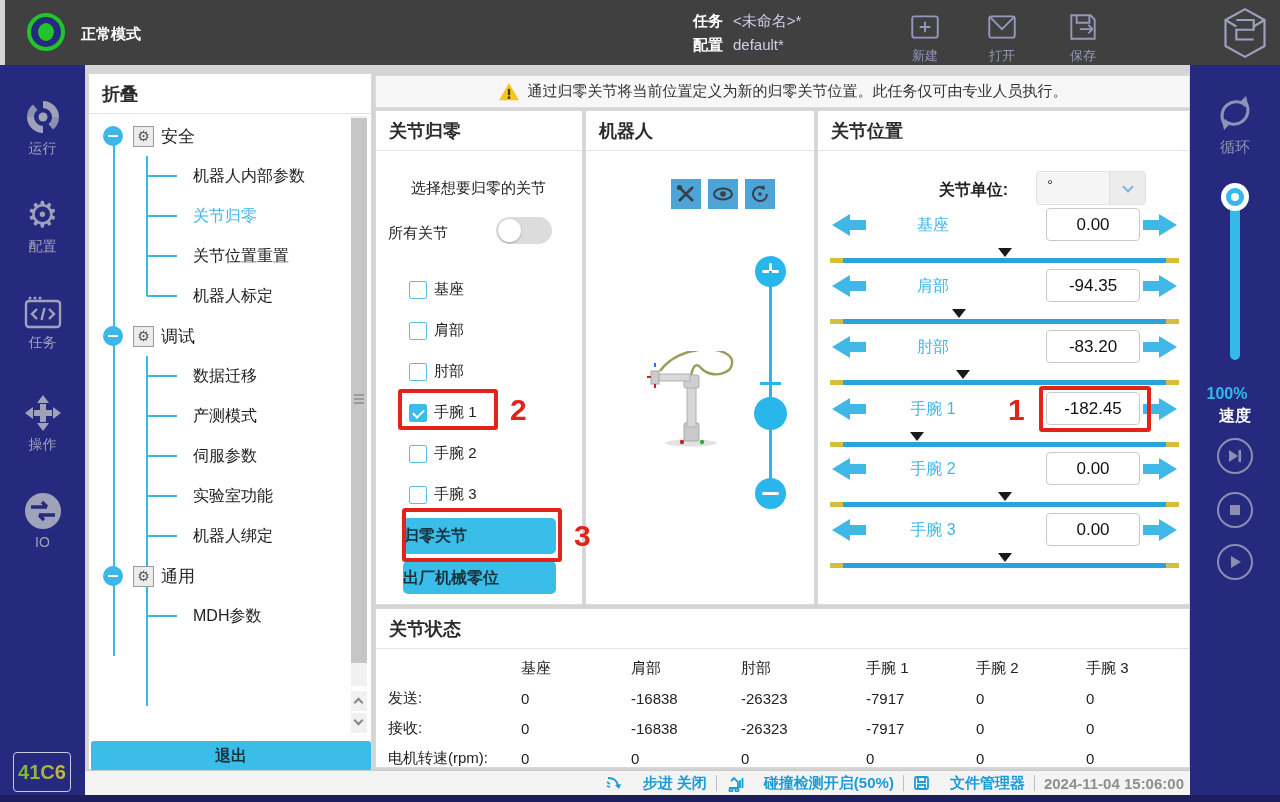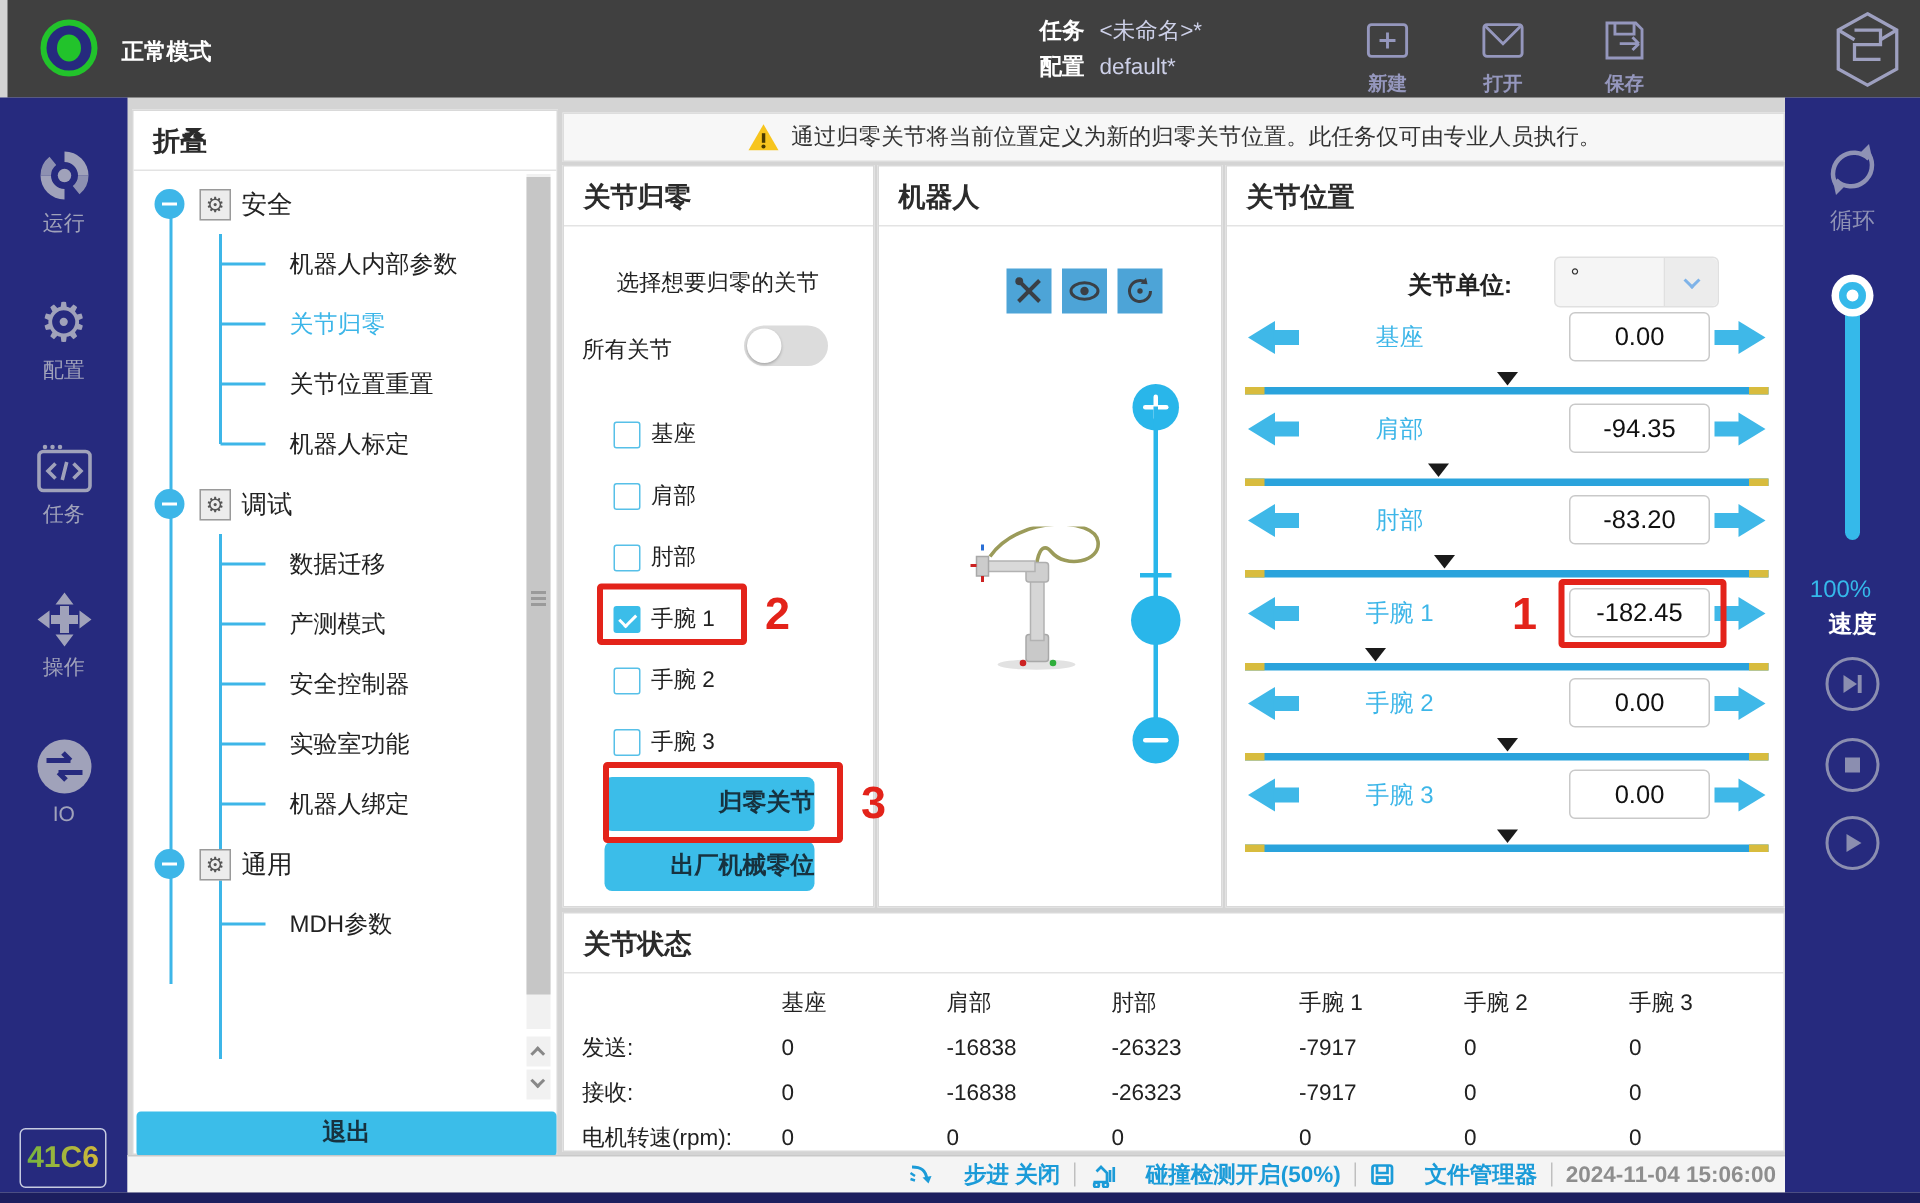--- a/index.html
+++ b/index.html
@@ -8,42 +8,42 @@
   #app { position:relative; width:1280px; height:802px; background:#d4d4d4; }
 
   
   .topbar { position:absolute; left:5px; top:0; width:1280px; height:65px; background:#404040; }
   .mode-dot { position:absolute; left:22px; top:13px; width:38px; height:38px; border:4px solid #22c32b; border-radius:50%; background:#262a7e; }
   .mode-dot::after { content:""; position:absolute; left:7px; top:6px; width:16px; height:18px; border-radius:50%; background:#22c32b; }
   .mode-label { position:absolute; left:76px; top:25px; color:#fff; font-weight:bold; font-size:15px; }
   .tb-meta { position:absolute; left:688px; top:9px; color:#fff; font-size:15px; line-height:24px; }
   .tb-meta .lab { font-weight:bold; color:#fff; margin-right:10px; }
   .tb-meta .val { color:#cdd0e8;text-align:center; }
-  .tb-action { position:absolute; top:10px; width:64px; text-align:center; color:#9597bd; font-size:13px;font-weight:bold; }
+  .tb-action { position:absolute; top:10px; width:64px; text-align:center; color:#9597bd; font-size:13px; }
   .tb-action svg { display:block; margin:0 auto 3px; }
   .tb-logo { position:absolute; left:1216px; top:7px; }
 
   
   .leftrail { position:absolute; left:0; top:65px; width:85px; height:730px; background:#262a7e; }
   .rail-item { position:absolute; left:0; width:85px; text-align:center; color:#a0a2ba; font-size:14px; }
   .rail-item svg, .rail-item .biggl { display:block; margin:0 auto 3px; }
   .biggl { font-size:36px; line-height:40px; color:#a0a2ba; }
   .badge41 { position:absolute; left:13px; top:687px; width:58px; height:40px; border:1px solid #c6cbe0; border-radius:4px;
              text-align:center; line-height:38px; font-size:20px; font-weight:bold;
              background:linear-gradient(90deg,#6db33f,#d8b73a); -webkit-background-clip:text; background-clip:text; color:transparent; }
 
   
   .rightrail { position:absolute; left:1190px; top:65px; width:90px; height:730px; background:#262a7e; }
   .rr-item { position:absolute; width:90px; text-align:center; color:#8f92b5; font-size:15px; }
   .rr-item svg { display:block; margin:0 auto 2px; }
   .speed-track { position:absolute; left:40px; top:130px; width:10px; height:165px; background:#35b9ea; border-radius:5px; }
   .speed-handle { position:absolute; left:31px; top:118px; width:28px; height:28px; background:#fff; border-radius:50%; }
   .speed-handle::after { content:""; position:absolute; left:5px; top:5px; width:18px; height:18px; border-radius:50%;
                          background:#35b9ea; box-shadow:inset 0 0 0 5px #35b9ea, inset 0 0 0 9px #fff; }
-  .speed-pct { position:absolute; top:320px; width:74px; text-align:center; color:#35b9ea; font-weight:normal; font-size:16px; }
+  .speed-pct { position:absolute; top:320px; width:74px; text-align:center; color:#35b9ea; font-weight:bold; font-size:16px; }
   .speed-lab { position:absolute; top:341px; width:90px; text-align:center; color:#fff; font-weight:bold; font-size:16px; }
   .rr-btn { position:absolute; left:27px; width:36px; height:36px; border:2px solid #8b8eb0; border-radius:50%; }
   .rr-btn svg { position:absolute; left:7px; top:7px; }
 
   
   .statusstrip { position:absolute; left:85px; top:770px; width:1105px; height:25px; background:#f4f4f4; border-top:1px solid #c9c9c9;
                  display:flex; align-items:center; justify-content:flex-end; gap:9px; padding-right:6px;
                  color:#1b9bd8; font-size:15px; font-weight:bold; }
   .ss-item { display:flex; align-items:center; gap:20px; }
   .ss-sep { width:1px; height:16px; background:#bfbfbf; }
@@ -88,21 +88,21 @@
   .homing-panel { left:375px; top:110px; width:208px; height:495px; }
   .hm-sub { position:absolute; left:35px; top:68px; font-size:15px; color:#222; }
   .hm-all { position:absolute; left:12px; top:113px; font-size:15px; color:#222; }
   .toggle { position:absolute; left:120px; top:106px; width:56px; height:27px; border-radius:14px; background:#dcdcdc; }
   .toggle[data-on="false"]::after { content:""; position:absolute; left:2px; top:2px; width:23px; height:23px; border-radius:50%; background:#fff; box-shadow:0 1px 2px rgba(0,0,0,.25); }
   .cbrow { position:absolute; left:33px; display:flex; align-items:center; gap:7px; font-size:15px; color:#222; }
   .cb { width:18px; height:18px; border:1px solid #57c0e8; border-radius:2px; background:#fff; position:relative; flex:0 0 18px; }
   .cb[data-checked="true"] { background:#3bbde9; border-color:#3bbde9; }
   .cb[data-checked="true"]::after { content:""; position:absolute; left:3px; top:4px; width:9px; height:5px;
         border-left:2px solid #fff; border-bottom:2px solid #fff; transform:rotate(-45deg); }
-  .hm-btn { position:absolute; left:27px; width:140px; background:#3bbde9; border-radius:5px; text-align:right;
+  .hm-btn { position:absolute; left:27px; width:153px; background:#3bbde9; border-radius:5px; text-align:left;
             font-size:16px; font-weight:bold; color:#17323f; }
 
   
   .robot-panel { left:585px; top:110px; width:230px; height:495px; }
   .rb-tool { position:absolute; top:68px; width:30px; height:30px; background:#4da4d7; }
   .rb-tool svg { position:absolute; left:4px; top:4px; }
   .zoom-line { position:absolute; left:183px; top:160px; width:3px; height:235px; background:#29b6ea; }
   .zoom-tick { position:absolute; left:174px; top:271px; width:21px; height:3px; background:#29b6ea; }
   .zoom-btn { position:absolute; left:169px; width:31px; height:31px; border-radius:50%; background:#29b6ea; }
   .zoom-btn .h { position:absolute; left:7px; top:14px; width:17px; height:3px; background:#fff; border-radius:2px; }
@@ -326,21 +326,21 @@
           <span class="glabel">调试</span>
         </div>
         <div class="vline2" style="height:260px;"></div>
         <div class="trow child">
             <span>数据迁移</span>
           </div>
         <div class="trow child">
             <span>产测模式</span>
           </div>
         <div class="trow child">
-            <span>安全控制器</span>
+            <span>伺服参数</span>
           </div>
         <div class="trow child">
             <span>实验室功能</span>
           </div>
         <div class="trow child">
             <span>机器人绑定</span>
           </div>
       </div>
       <div class="tgroup">
         <div class="trow ghead">

